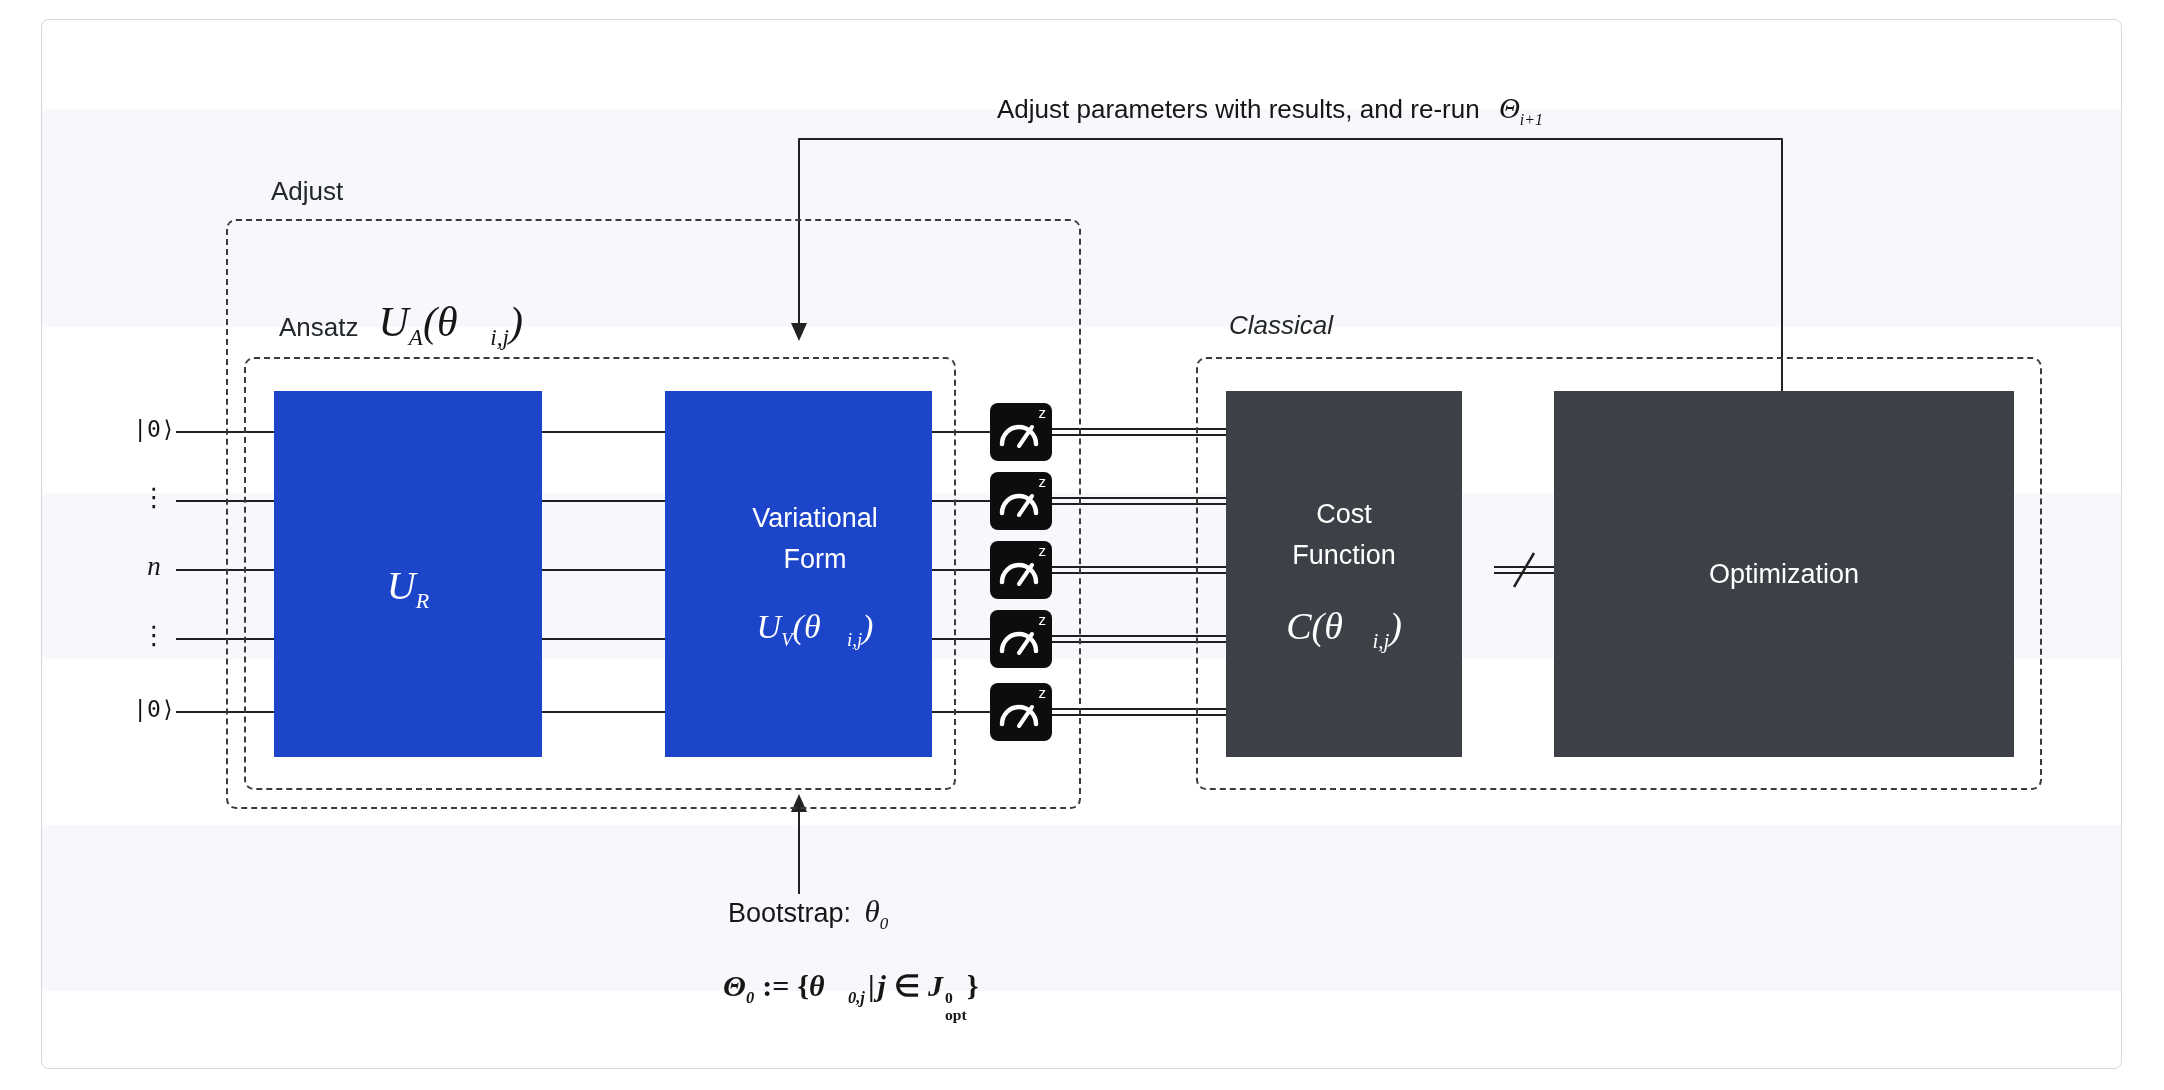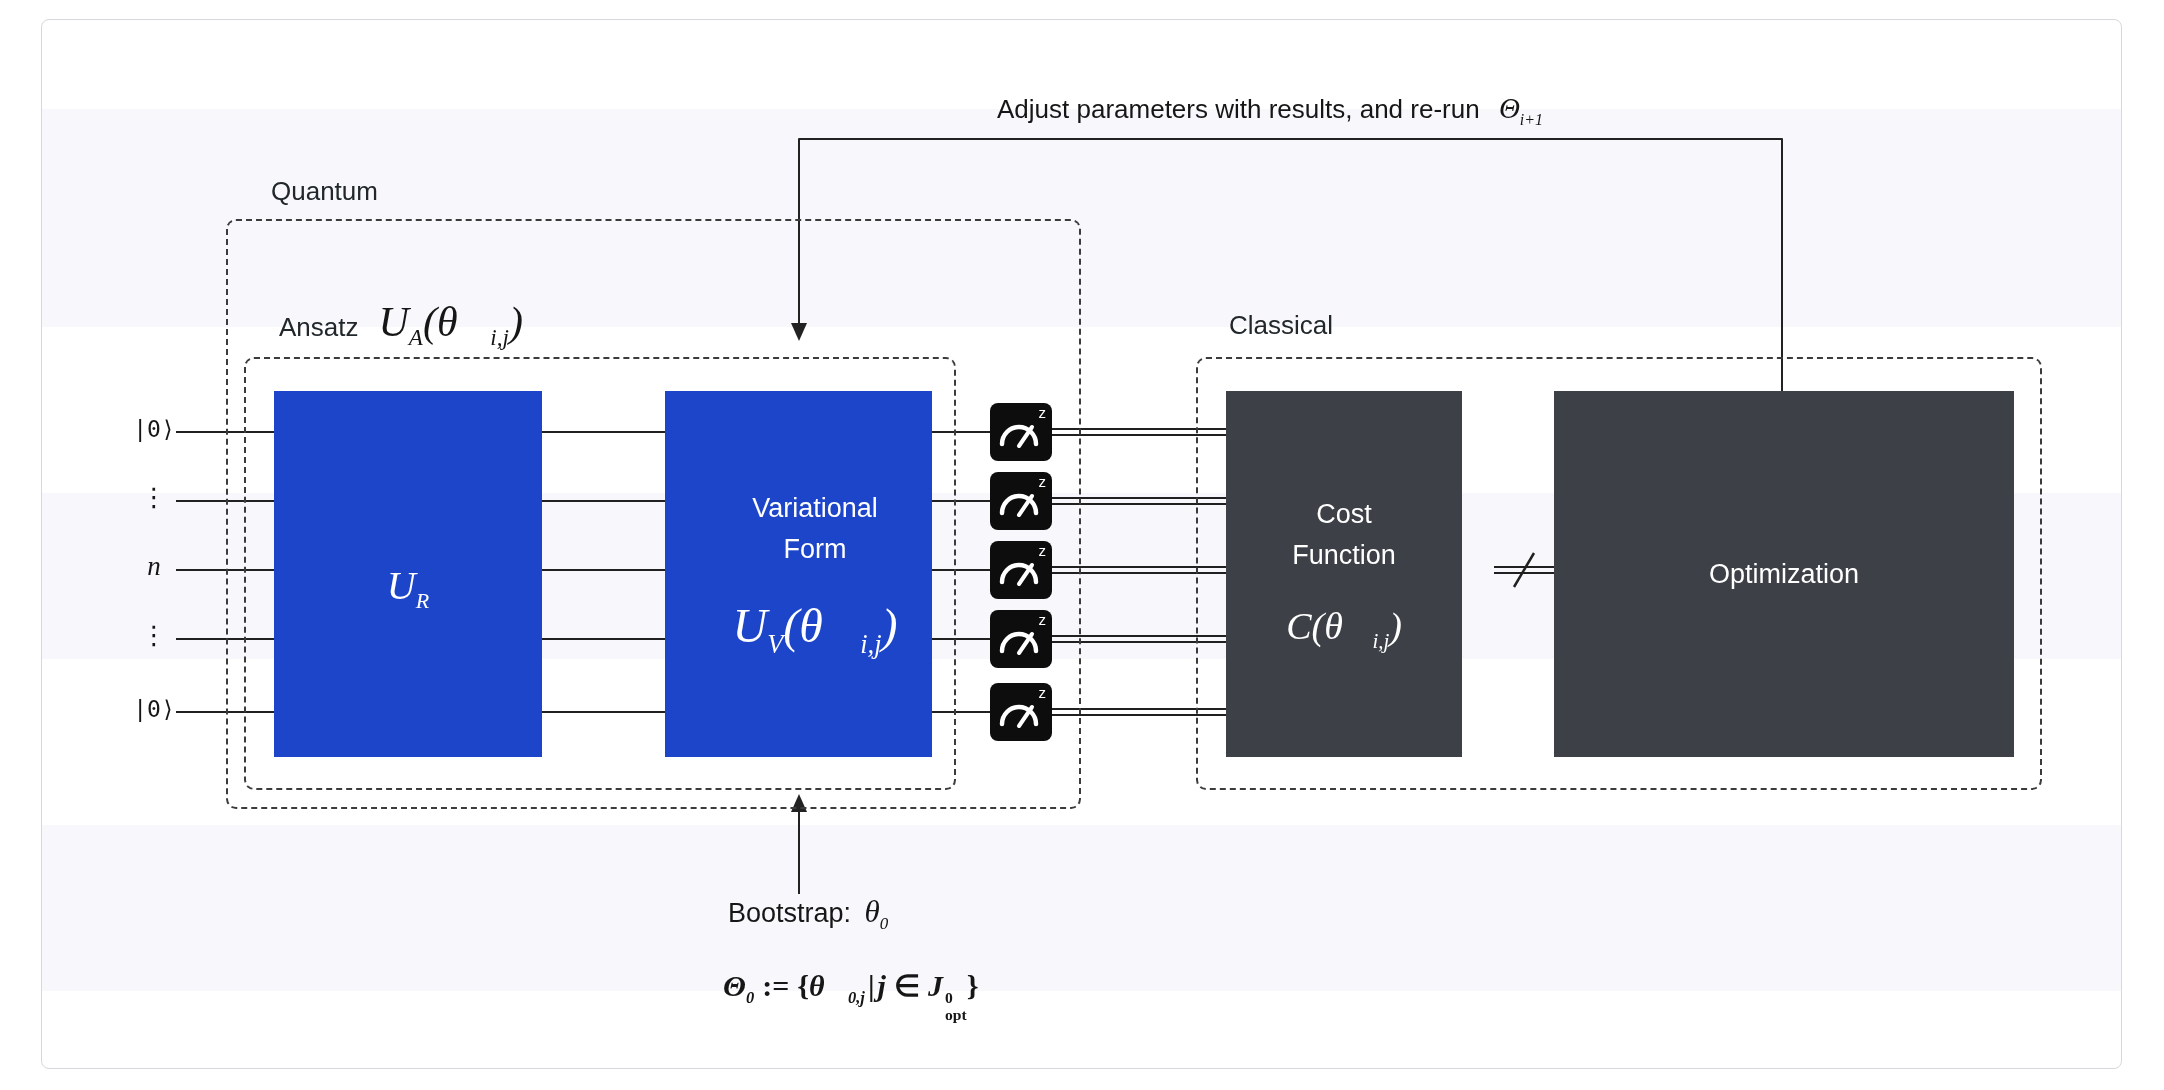--- a/index.html
+++ b/index.html
@@ -89,21 +89,21 @@
       <line x1="757" y1="874" x2="757" y2="790" stroke="#222222" stroke-width="2"></line>
       <polygon points="749,792 765,792 757,774" fill="#222222"></polygon>
     </g>
   </svg>
 
   <div class="feedback-label">
     <span>Adjust parameters with results, and re-run</span>
     <span class="math fm"><span>Θ</span><sub>i+1</sub></span>
   </div>
 
-  <div class="region-label" style="left:229px; top:156px;">Quantum</div>
+  <div class="region-label" style="left:229px; top:156px;">Adjust</div>
   <div class="dashed-box" style="left:184px; top:199px; width:855px; height:590px;"></div>
 
   <div class="ansatz-title">
     <span class="ansatz-word">Ansatz</span>
     <span class="math ansatz-math"><span>U</span><sub>A</sub><span>(</span><span>θ⃗</span><sub>i,j</sub><span>)</span></span>
   </div>
 
   <div class="dashed-box" style="left:202px; top:337px; width:712px; height:433px;"></div>
 
   <div class="qlabel ket" style="top:396px;">|0⟩</div>
@@ -114,21 +114,21 @@
 
   <div class="solid-box box-blue" style="left:232px; top:371px; width:268px; height:366px;">
     <div class="box-math"><span>U</span><sub>R</sub></div>
   </div>
 
   <div class="solid-box box-blue" style="left:623px; top:371px; width:267px; height:366px;padding-left:33px;">
     <div class="box-title">
       <div>Variational</div>
       <div>Form</div>
     </div>
-    <div class="box-math" style="font-size:48px;"><span>U</span><sub>V</sub><span>(</span><span>θ⃗</span><sub>i,j</sub><span>)</span></div>
+    <div class="box-math" style="font-size:34px;"><span>U</span><sub>V</sub><span>(</span><span>θ⃗</span><sub>i,j</sub><span>)</span></div>
   </div>
 
   <div class="measure" style="top:383px;">
     <svg width="62" height="58" viewBox="0 0 62 58">
       <path d="M 12 41 A 17 17 0 0 1 46 41" fill="none" stroke="#ffffff" stroke-width="4.5" stroke-linecap="round"></path>
       <line x1="29" y1="43" x2="42" y2="24" stroke="#ffffff" stroke-width="4" stroke-linecap="round"></line>
     </svg>
     <span class="mz">z</span>
   </div>
   <div class="measure" style="top:452px;">
@@ -153,21 +153,21 @@
     <span class="mz">z</span>
   </div>
   <div class="measure" style="top:663px;">
     <svg width="62" height="58" viewBox="0 0 62 58">
       <path d="M 12 41 A 17 17 0 0 1 46 41" fill="none" stroke="#ffffff" stroke-width="4.5" stroke-linecap="round"></path>
       <line x1="29" y1="43" x2="42" y2="24" stroke="#ffffff" stroke-width="4" stroke-linecap="round"></line>
     </svg>
     <span class="mz">z</span>
   </div>
 
-  <div class="region-label" style="left:1187px; top:290px;">Classical</div>
+  <div class="region-label" style="left:1187px; top:290px;font-style:italic;">Classical</div>
   <div class="dashed-box" style="left:1154px; top:337px; width:846px; height:433px;"></div>
 
   <div class="solid-box box-dark" style="left:1184px; top:371px; width:236px; height:366px;">
     <div class="box-title">
       <div>Cost</div>
       <div>Function</div>
     </div>
     <div class="box-math" style="font-size:38px;"><span>C</span><span>(</span><span>θ⃗</span><sub>i,j</sub><span>)</span></div>
   </div>
 

